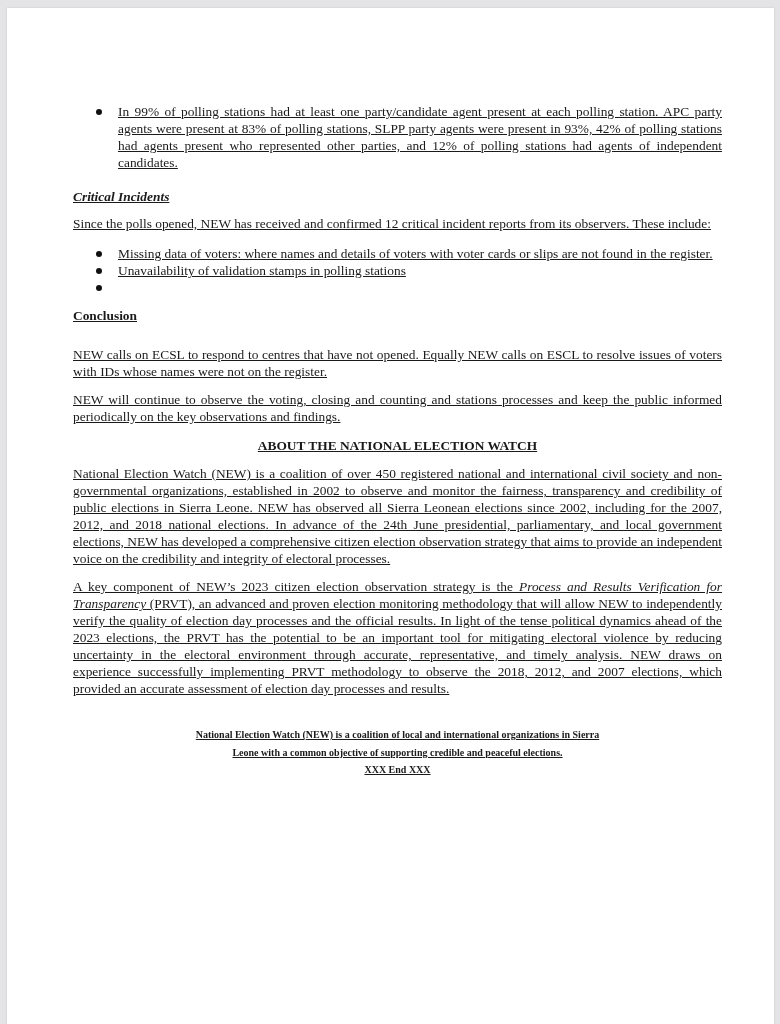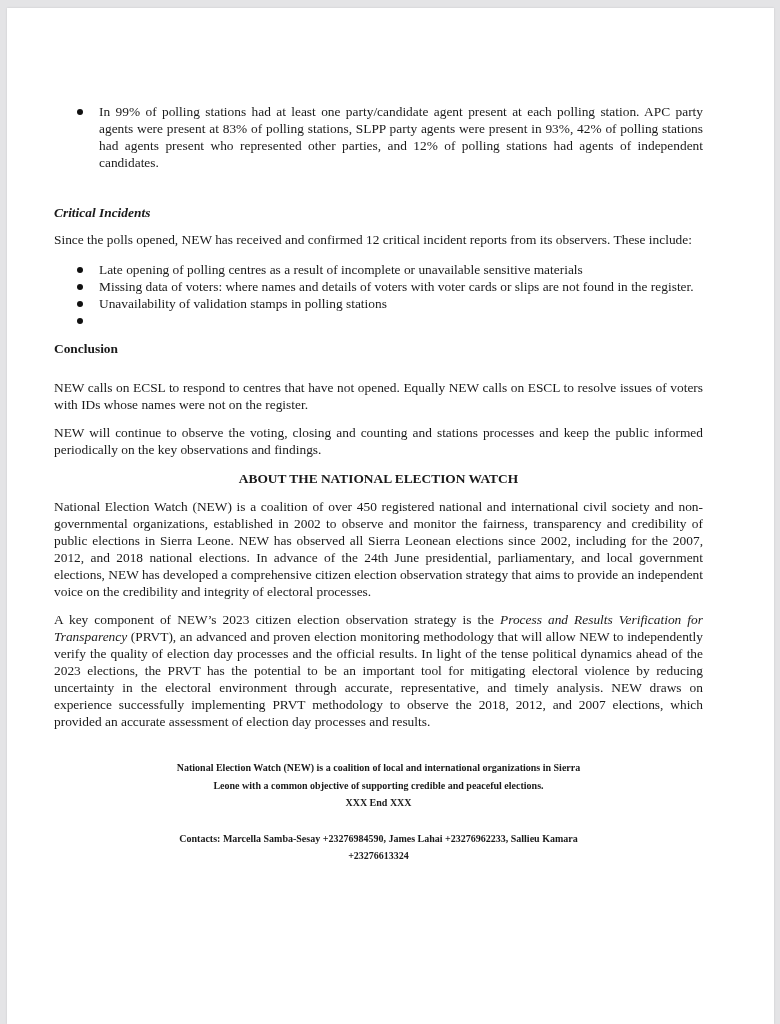--- a/index.html
+++ b/index.html
@@ -11,22 +11,22 @@
     color: #1a1a1a;
   }
   .page {
     position: absolute;
     left: 7px; top: 8px; width: 767px; height: 1016px;
     background: #ffffff;
     box-shadow: 0 0 2px rgba(0,0,0,0.12);
   }
   .content {
     position: absolute;
-    left: 47px; top: 95px; width: 649px;
-    font-size: 13.4px; line-height: 17px;
+    left: 66px; top: 95px; width: 649px;
+    font-size: 13.4px; line-height: 17px; text-decoration: underline;
   }
   .just { text-align: justify; }
   p { margin: 0; }
   ul.bullets {
     list-style: none; margin: 0; padding: 0;
   }
   ul.bullets li {
     position: relative; padding-left: 45px; text-align: justify;
   }
   ul.bullets li .dot {
@@ -46,29 +46,25 @@
 <div class="page">
   <div class="content">
 
     <ul class="bullets">
       <li>
         <span class="dot"></span>
         <span>In 99% of polling stations had at least one party/candidate agent present at each polling station. APC party agents were present at 83% of polling stations, SLPP party agents were present in 93%, 42% of polling stations had agents present who represented other parties, and 12% of polling stations had agents of independent candidates.</span>
       </li>
     </ul>
 
-    <p class="h-italic" style="margin-top:33px;">Critical Incidents</p>
+    <p class="h-italic" style="margin-top:17px;">Critical Incidents</p>
 
     <p class="just" style="margin-top:10px;">Since the polls opened, NEW has received and confirmed 12 critical incident reports from its observers. These include:</p>
 
     <ul class="bullets" style="margin-top:13px;">
-      <li>
-        <span class="dot"></span>
-        <span>Late opening of polling centres as a result of incomplete or unavailable sensitive materials</span>
-      </li>
       <li>
         <span class="dot"></span>
         <span>Missing data of voters: where names and details of voters with voter cards or slips are not found in the register.</span>
       </li>
       <li>
         <span class="dot"></span>
         <span>Unavailability of validation stamps in polling stations</span>
       </li>
       <li>
         <span class="dot"></span>
@@ -86,19 +82,15 @@
     <p class="just" style="margin-top:11px;">National Election Watch (NEW) is a coalition of over 450 registered national and international civil society and non-governmental organizations, established in 2002 to observe and monitor the fairness, transparency and credibility of public elections in Sierra Leone. NEW has observed all Sierra Leonean elections since 2002, including for the 2007, 2012, and 2018 national elections. In advance of the 24th June presidential, parliamentary, and local government elections, NEW has developed a comprehensive citizen election observation strategy that aims to provide an independent voice on the credibility and integrity of electoral processes.</p>
 
     <p class="just" style="margin-top:11px;"><span>A key component of NEW’s 2023 citizen election observation strategy is the </span><i class="em">Process and Results Verification for Transparency</i><span> (PRVT), an advanced and proven election monitoring methodology that will allow NEW to independently verify the quality of election day processes and the official results.  In light of the tense political dynamics ahead of the 2023 elections, the PRVT has the potential to be an important tool for mitigating electoral violence by reducing uncertainty in the electoral environment through accurate, representative, and timely analysis. NEW draws on experience successfully implementing PRVT methodology to observe the 2018, 2012, and 2007 elections, which provided an accurate assessment of election day processes and results.</span></p>
 
     <div class="center-bold" style="margin-top:29px;">
       <div>National Election Watch (NEW) is a coalition of local and international organizations in Sierra</div>
       <div>Leone with a common objective of supporting credible and peaceful elections.</div>
       <div>XXX End XXX</div>
     </div>
 
-    <div class="center-bold" style="margin-top:18px;">
-      <div>Contacts: Marcella Samba-Sesay +23276984590, James Lahai +23276962233, Sallieu Kamara</div>
-      <div>+23276613324</div>
-    </div>
 
   </div>
 </div>
 
 </body></html>

